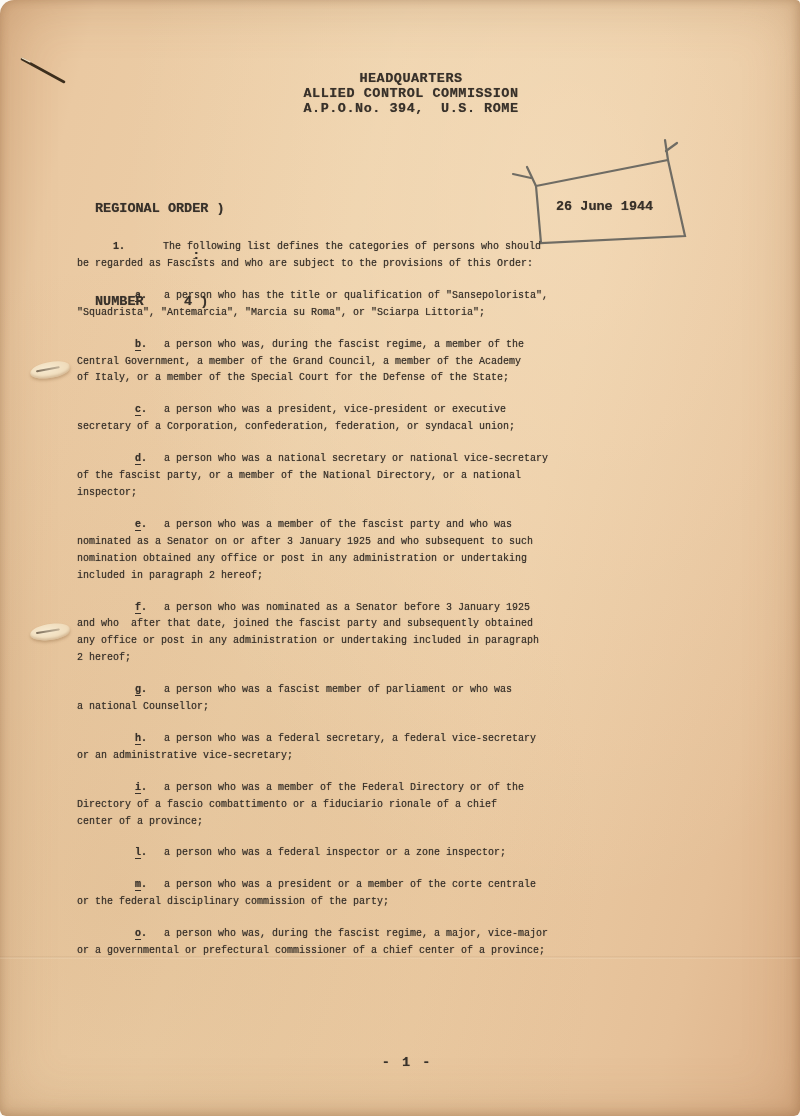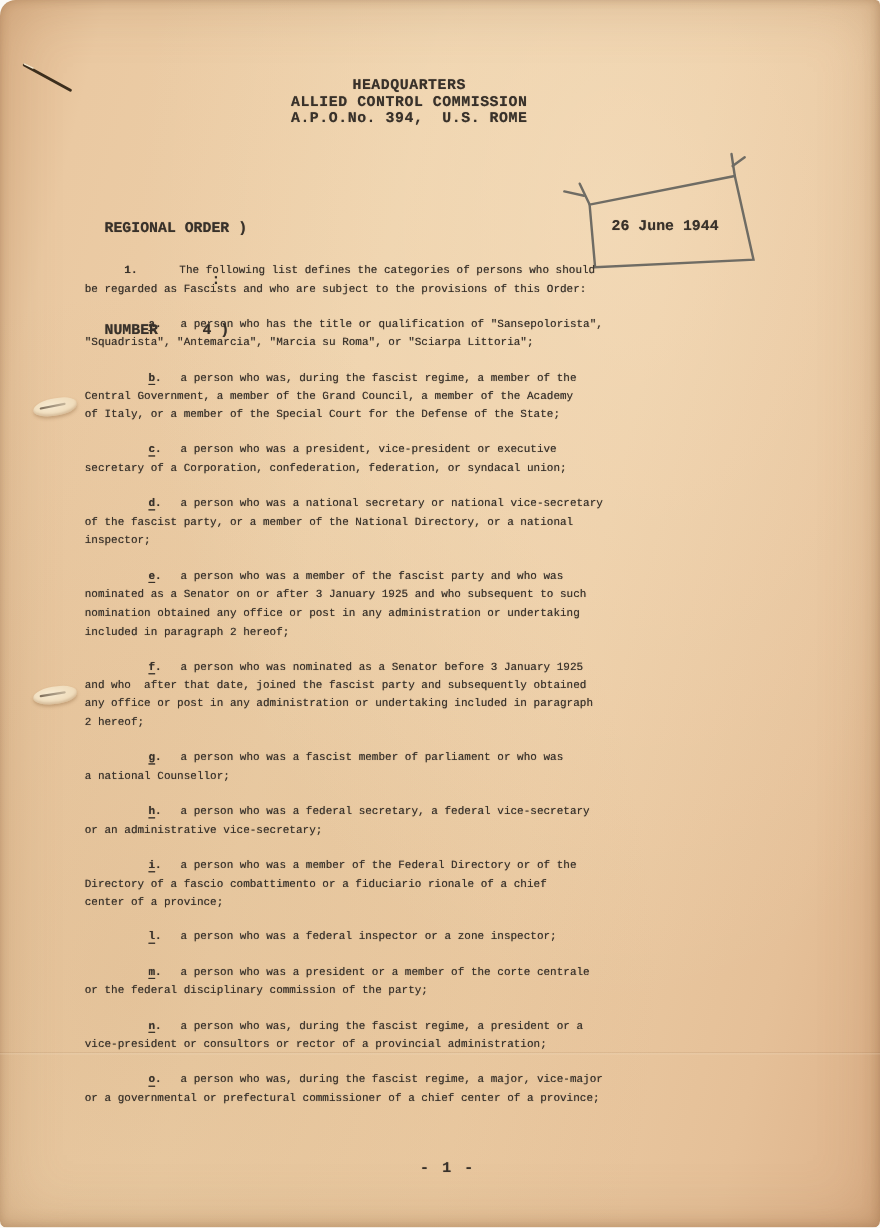--- a/index.html
+++ b/index.html
@@ -30,21 +30,21 @@
     box-shadow:0 2px 3px rgba(120,80,40,.30), inset 0 -2px 2px rgba(120,80,40,.18);
   }
   .tear::after{
     content:"";position:absolute;left:6px;top:6px;width:24px;height:2px;border-radius:2px;
     background:linear-gradient(90deg, rgba(60,45,30,.65), rgba(60,45,30,.25));
     transform:rotate(-4deg);
   }
   .ink{color:#38312a;text-shadow:0 0 .7px rgba(56,49,42,.65);}
   .header-block{
     position:absolute;top:71px;left:0;width:744px;text-align:center;
-    font-size:13.5px;line-height:15.2px;letter-spacing:.5px;font-weight:bold;white-space:pre;
+    font-size:13.5px;line-height:15.2px;letter-spacing:.5px;font-weight:bold;white-space:pre;padding-left:39px;
   }
   .order-block{
     position:absolute;top:170px;left:95px;
     font-size:13.5px;line-height:15.5px;font-weight:bold;white-space:pre;
   }
   .date-text{
     position:absolute;top:199px;left:556px;font-size:13.5px;font-weight:bold;white-space:pre;
   }
   .body-block{
     position:absolute;top:239px;left:77px;width:668px;
@@ -124,19 +124,17 @@
     <p class="para"><span class="indent letter"></span><span class="plabel"><span class="u">g</span>.</span><span class="gap letter"></span>a person who was a fascist member of parliament or who was
 a national Counsellor;</p>
     <p class="para"><span class="indent letter"></span><span class="plabel"><span class="u">h</span>.</span><span class="gap letter"></span>a person who was a federal secretary, a federal vice-secretary
 or an administrative vice-secretary;</p>
     <p class="para"><span class="indent letter"></span><span class="plabel"><span class="u">i</span>.</span><span class="gap letter"></span>a person who was a member of the Federal Directory or of the
 Directory of a fascio combattimento or a fiduciario rionale of a chief
 center of a province;</p>
     <p class="para"><span class="indent letter"></span><span class="plabel"><span class="u">l</span>.</span><span class="gap letter"></span>a person who was a federal inspector or a zone inspector;</p>
     <p class="para"><span class="indent letter"></span><span class="plabel"><span class="u">m</span>.</span><span class="gap letter"></span>a person who was a president or a member of the corte centrale
 or the federal disciplinary commission of the party;</p>
-    <p class="para"><span class="indent letter"></span><span class="plabel"><span class="u">n</span>.</span><span class="gap letter"></span>a person who was, during the fascist regime, a president or a
-vice-president or consultors or rector of a provincial administration;</p>
     <p class="para"><span class="indent letter"></span><span class="plabel"><span class="u">o</span>.</span><span class="gap letter"></span>a person who was, during the fascist regime, a major, vice-major
 or a governmental or prefectural commissioner of a chief center of a province;</p>
   </div>
 
 <div class="footer-line ink">- 1 -</div>
 
 </body></html>

